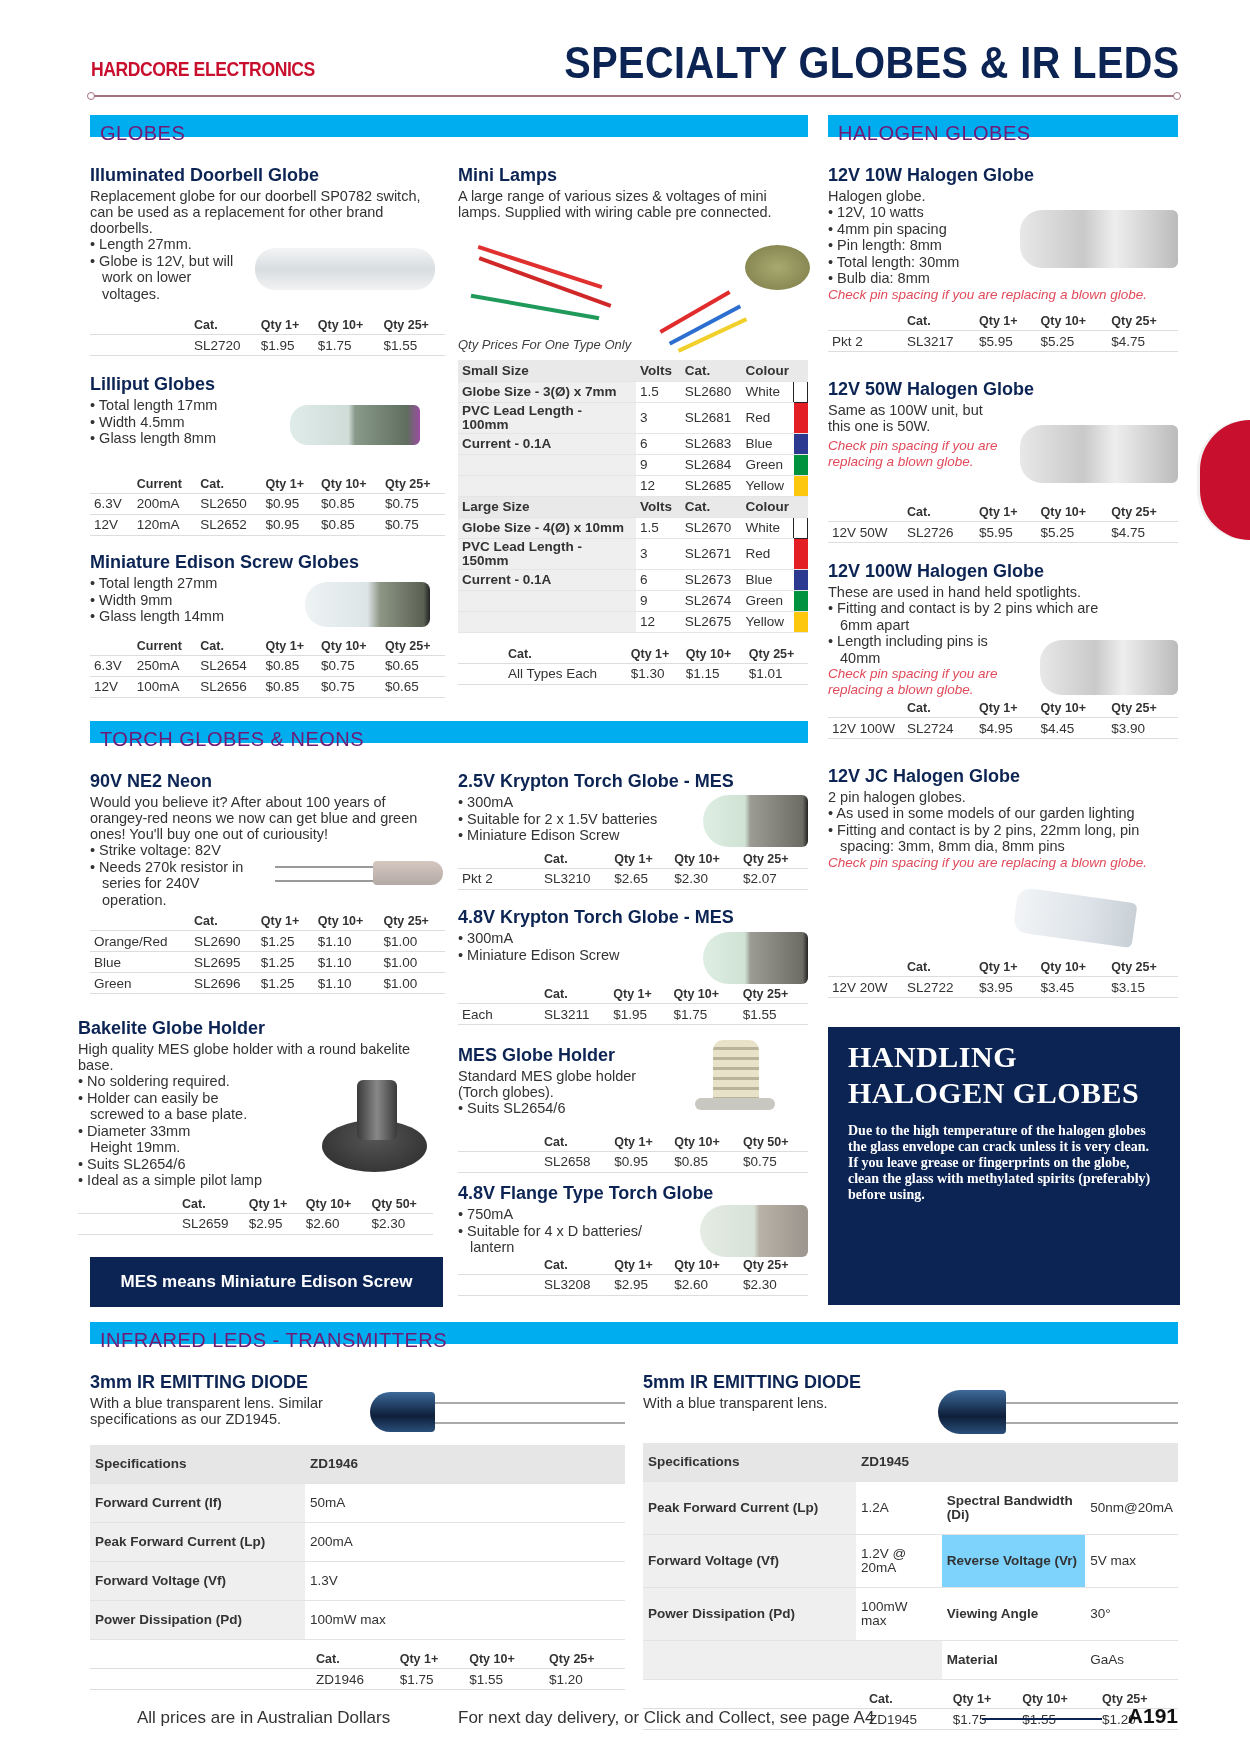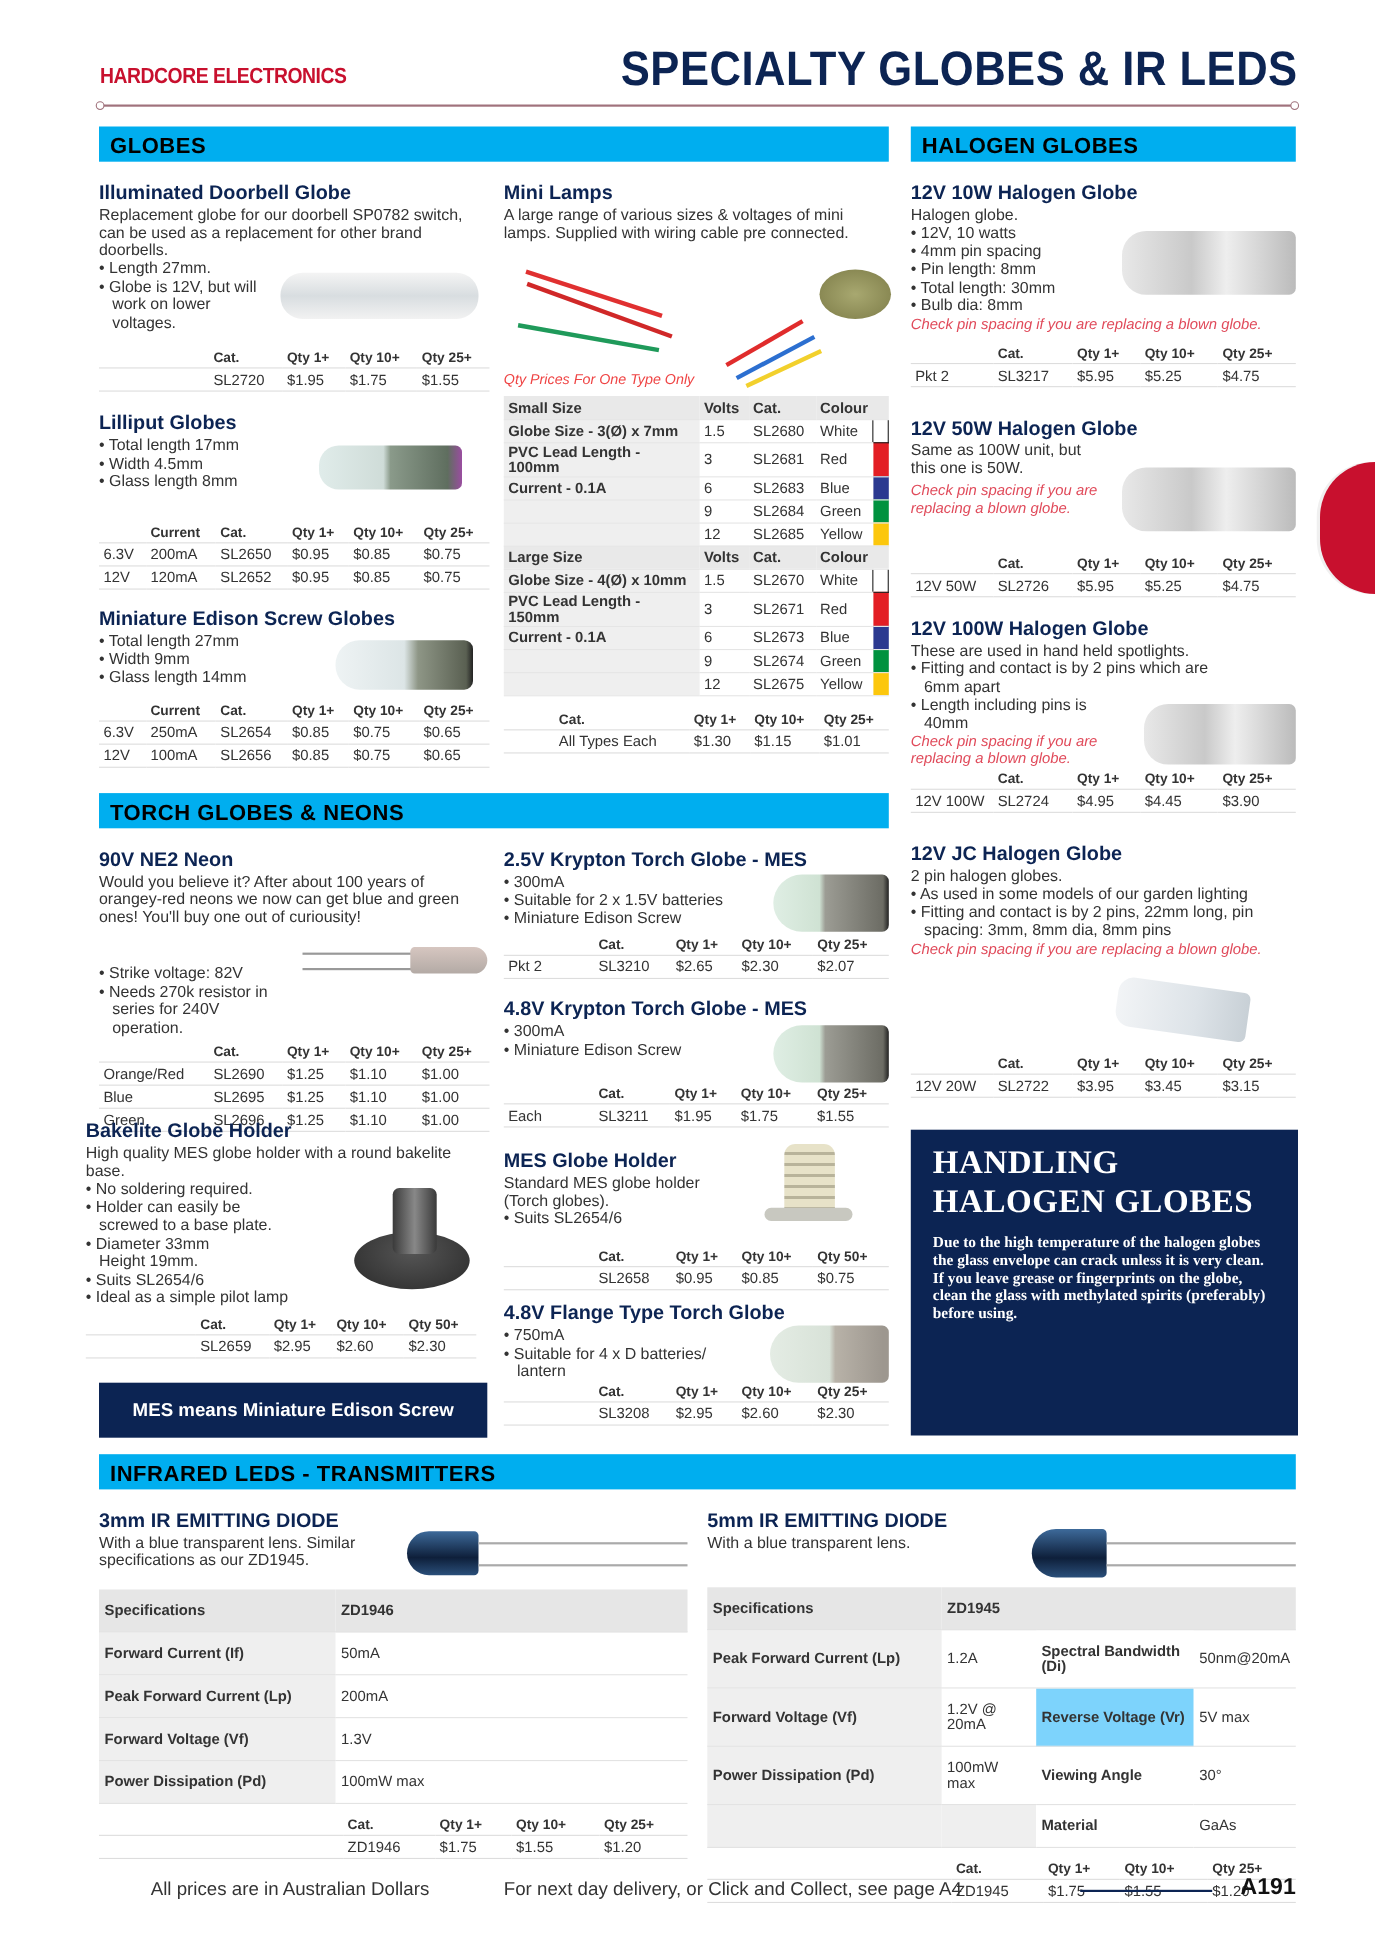--- a/index.html
+++ b/index.html
@@ -3,21 +3,21 @@
 <meta charset="utf-8">
 <style>
   * { box-sizing: border-box; margin: 0; padding: 0; }
   body { width: 1250px; height: 1762px; background: #fff; font-family: "Liberation Sans", sans-serif; color: #333; position: relative; overflow: hidden; }
   .abs { position: absolute; }
   .brand { left: 91px; top: 58px; font-family: "Liberation Sans", sans-serif; font-weight: bold; font-size: 20px; color: #c8102e; letter-spacing: -0.5px; transform: scaleX(0.88); transform-origin: left; }
   .page-title { right: 70px; top: 38px; font-weight: bold; font-size: 44px; color: #0c2453; letter-spacing: 0.5px; transform: scaleX(0.9); transform-origin: right; }
   .rule { left: 90px; top: 95px; width: 1088px; height: 2px; background: #a0727c; }
   .rule::before, .rule::after { content: ""; position: absolute; top: -3px; width: 6px; height: 6px; border: 1.5px solid #a0727c; border-radius: 50%; background: #fff; }
   .rule::before { left: -3px; } .rule::after { right: -3px; }
-  .sec-bar { background: #00aeef; color: #000000; font-weight: bold; font-size: 20px; padding: 0 10px; height: 32px; line-height: 36px; letter-spacing: 0.5px; }
+  .sec-bar { background: #00aeef; color: #701a75; font-weight: normal; font-size: 20px; padding: 0 10px; height: 22px; line-height: 36px; letter-spacing: 0.5px; }
   .col { position: absolute; }
   h3 { font-size: 18px; color: #0c2453; font-weight: bold; margin-bottom: 2px; }
   .desc { font-size: 14.5px; line-height: 16px; color: #333; }
   ul.bul { list-style: none; font-size: 14.5px; line-height: 16.5px; }
   ul.bul li { padding-left: 12px; text-indent: -12px; }
   ul.bul li::before { content: "• "; }
   .warn { color: #e04a5a; font-style: italic; font-size: 13.5px; line-height: 15.5px; }
   table.price { width: 100%; border-collapse: collapse; font-size: 13.5px; }
   table.price th { font-weight: bold; text-align: left; padding: 2px 4px; color: #333; font-size: 12.5px; }
   table.price td { padding: 2px 4px; font-family: "Liberation Sans Narrow", "Liberation Sans", sans-serif; border-top: 1px solid #ddd; height: 21px; }
@@ -166,21 +166,21 @@
 </div>
 <div class="img-box" style="left:465px;top:245px;width:340px;height:95px;">
   <div style="position:absolute;left:10px;top:20px;width:130px;height:4px;background:#e03030;transform:rotate(18deg);"></div>
   <div style="position:absolute;left:10px;top:35px;width:140px;height:4px;background:#d02828;transform:rotate(20deg);"></div>
   <div style="position:absolute;left:5px;top:60px;width:130px;height:4px;background:#1f9a5a;transform:rotate(10deg);"></div>
   <div style="position:absolute;left:190px;top:65px;width:80px;height:4px;background:#e02c2c;transform:rotate(-30deg);"></div>
   <div style="position:absolute;left:200px;top:78px;width:80px;height:4px;background:#2c6fd0;transform:rotate(-28deg);"></div>
   <div style="position:absolute;left:210px;top:88px;width:75px;height:4px;background:#f2d02c;transform:rotate(-25deg);"></div>
   <div style="position:absolute;left:280px;top:0;width:65px;height:45px;background:radial-gradient(#a8a870,#7d7c48);border-radius:50%;"></div>
 </div>
-<div class="abs" style="left:458px;top:337px;font-size:13px;font-style:italic;color:#ef4444;">Qty Prices For One Type Only</div>
+<div class="abs" style="left:458px;top:337px;font-size:13px;font-style:italic;color:#404040;">Qty Prices For One Type Only</div>
 
 <div class="col" style="left:458px;top:360px;width:350px;">
   <table class="mini-table">
     <tbody>
         <tr class="hdr">
           <td>Small Size</td>
           <td>Volts</td>
           <td>Cat.</td>
           <td colspan="2">Colour</td>
         </tr>
@@ -407,21 +407,21 @@
 
 <div class="abs navy-box" style="left:828px;top:1027px;width:352px;height:278px;padding:12px 20px;font-family:Liberation Serif, serif;">
   <div style="font-size:30px;font-weight:bold;line-height:36px;letter-spacing:0.5px;">HANDLING</div>
   <div style="font-size:30px;font-weight:bold;line-height:36px;letter-spacing:0.5px;">HALOGEN GLOBES</div>
   <div style="font-size:14px;font-weight:bold;line-height:16px;margin-top:12px;">Due to the high temperature of the halogen globes the glass envelope can crack unless it is very clean. If you leave grease or fingerprints on the globe, clean the glass with methylated spirits (preferably) before using.</div>
 </div>
 
 <div class="col" style="left:90px;top:771px;width:355px;">
   <h3>90V NE2 Neon</h3>
   <div class="desc">Would you believe it? After about 100 years of orangey-red neons we now can get blue and green ones! You'll buy one out of curiousity!</div>
-  <ul class="bul" style="width:160px;margin-top:35px;">
+  <ul class="bul" style="width:160px;">
     <li>Strike voltage: 82V</li>
     <li>Needs 270k resistor in series for 240V operation.</li>
   </ul>
   <table class="price" style="margin-top:4px;">
     <thead>
         <tr>
           <th style="width:100px"></th>
           <th>Cat.</th>
           <th>Qty 1+</th>
           <th>Qty 10+</th>

